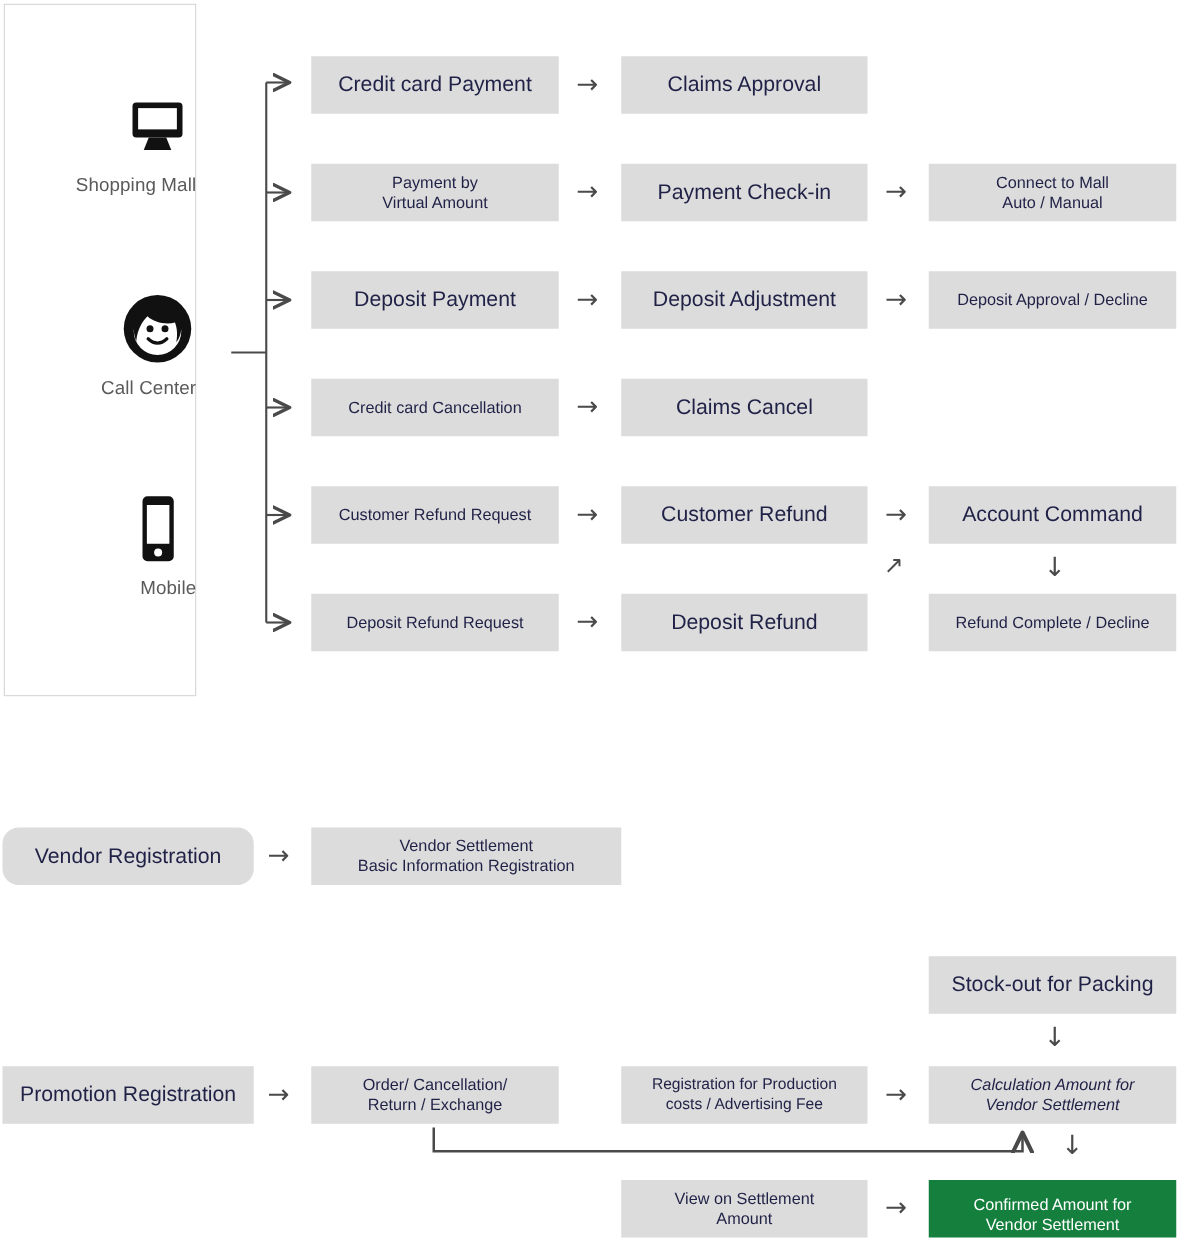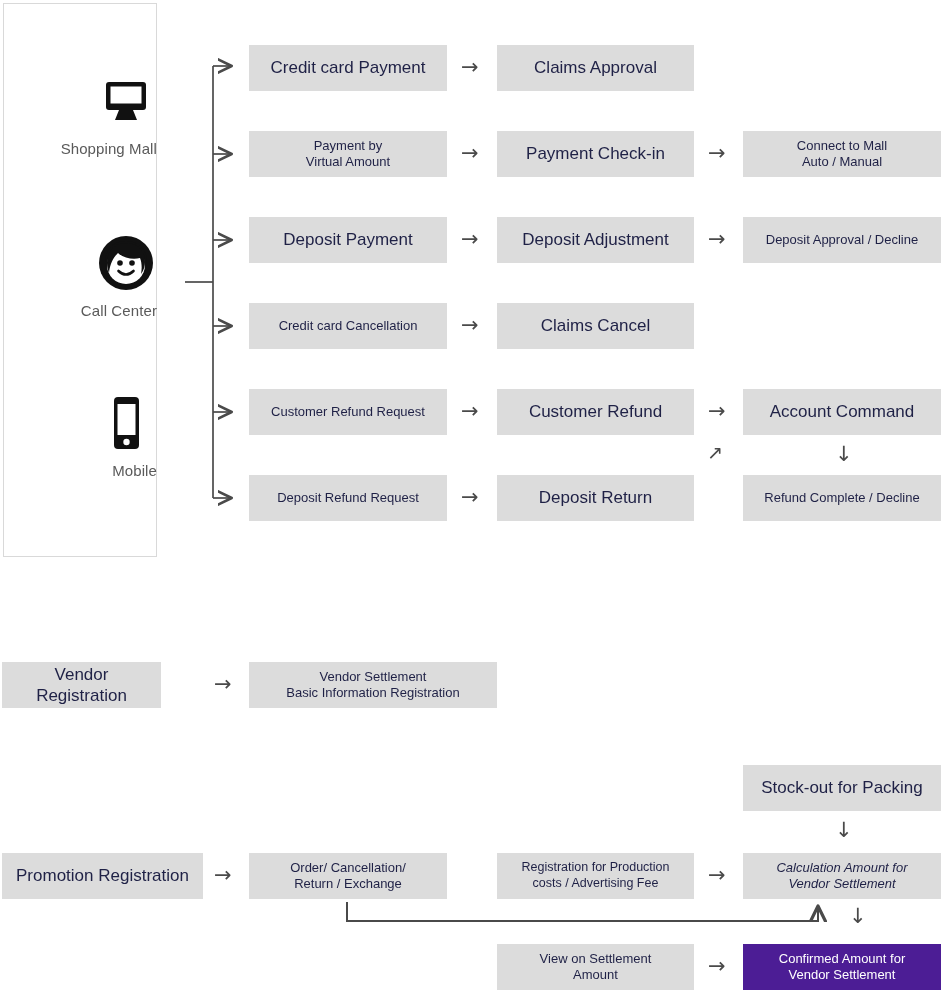--- a/index.html
+++ b/index.html
@@ -57,22 +57,23 @@
     display: flex;
     align-items: center;
     justify-content: center;
     text-align: center;
     box-sizing: border-box;
     padding: 2px 6px;
     line-height: 1.25;
     font-family: "Liberation Sans", sans-serif;
   }
   .pbox.dark {
-    background: #4c1d95;
+    background: #15803d;
     color: #ffffff;
+    align-items: flex-end;
   }
   .pbox .txt { display: block; }
   .fs18 { font-size: 17px; }
   .fs13 { font-size: 13px; }
   .fs12 { font-size: 12.5px; }
   
   .arrow {
     position: absolute;
     color: #4a4a4a;
     font-size: 21px;
@@ -217,27 +218,27 @@
 
   <div class="arrow small" style="left:707px; top:443px;">↗</div>
 
   <div class="arrow" style="left:835px; top:444px;">↓</div>
 
   <div class="pbox fs13" style="left:249px; top:475px; width:198px; height:46px;">
     <span class="txt">Deposit Refund Request</span>
   </div>
   <div class="arrow" style="left:461px; top:487px;">→</div>
   <div class="pbox fs18" style="left:497px; top:475px; width:197px; height:46px;">
-    <span class="txt">Deposit Return</span>
+    <span class="txt">Deposit Refund</span>
   </div>
   <div class="pbox fs13" style="left:743px; top:475px; width:198px; height:46px;">
     <span class="txt">Refund Complete / Decline</span>
   </div>
 
-  <div class="pbox fs18" style="left:2px; top:662px; width:159px; height:46px;">
+  <div class="pbox fs18" style="left:2px; top:662px; width:201px; height:46px;border-radius:13px;">
     <span class="txt">Vendor Registration</span>
   </div>
   <div class="arrow" style="left:214px; top:674px;">→</div>
   <div class="pbox fs13" style="left:249px; top:662px; width:248px; height:46px;">
     <div>
       <span class="txt">Vendor Settlement</span>
       <span class="txt">Basic Information Registration</span>
     </div>
   </div>
 

